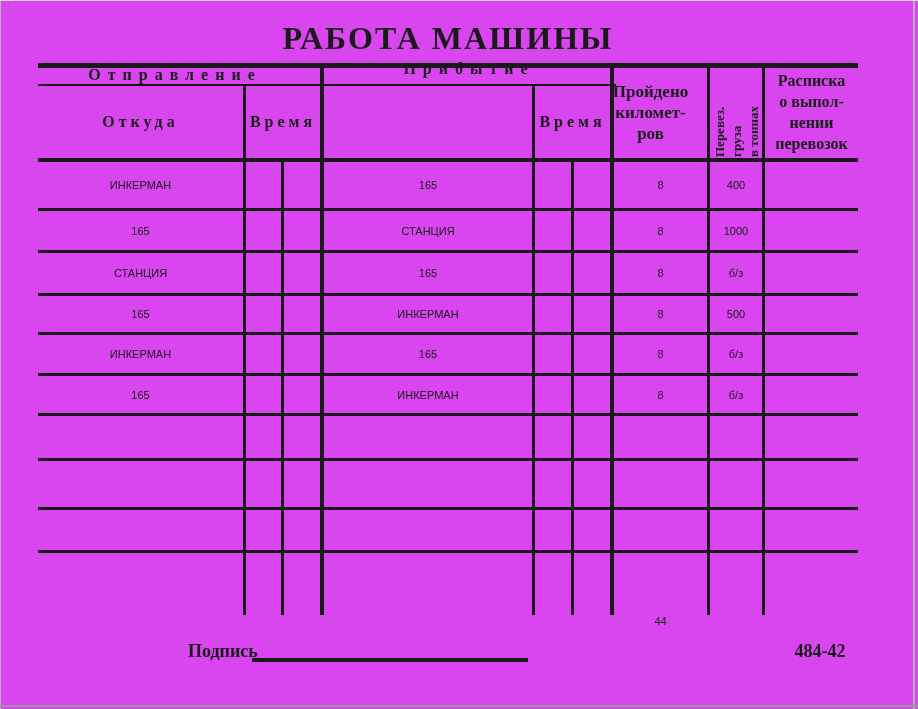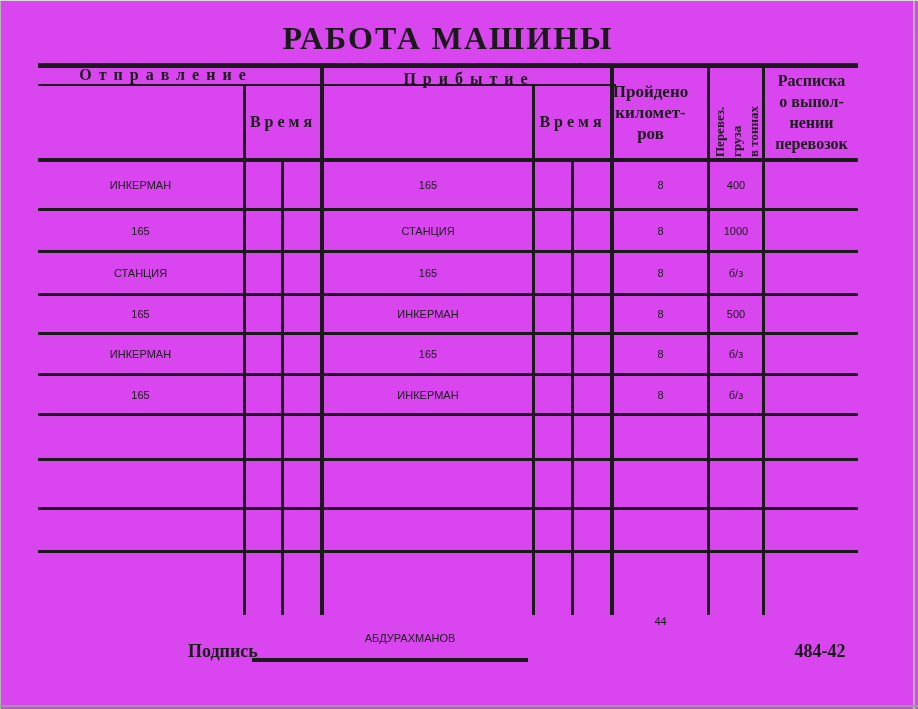--- a/index.html
+++ b/index.html
@@ -72,22 +72,23 @@
 
   <div class="ln" style="left:243px;top:86px;width:3px;height:529px;"></div>
   <div class="ln" style="left:281px;top:158px;width:3px;height:457px;"></div>
   <div class="ln" style="left:320px;top:63px;width:4px;height:552px;"></div>
   <div class="ln" style="left:532px;top:86px;width:3px;height:529px;"></div>
   <div class="ln" style="left:571px;top:158px;width:3px;height:457px;"></div>
   <div class="ln" style="left:610px;top:63px;width:4px;height:552px;"></div>
   <div class="ln" style="left:707px;top:63px;width:3px;height:552px;"></div>
   <div class="ln" style="left:762px;top:63px;width:3px;height:552px;"></div>
 
-  <div class="hbox sec-label" style="left:23px;top:65px;width:286px;height:19px;">Отправление</div>
-  <div class="hbox sec-label" style="left:324px;top:69px;width:290px;height:19px;">Прибытие</div>
+  <div class="hbox sec-label" style="left:32px;top:65px;width:286px;height:19px;">Отправление</div>
+  <div class="hbox sec-label" style="left:324px;top:59px;width:290px;height:19px;">Прибытие</div>
+  <div class="hbox col-label" style="left:38px;top:88px;width:205px;height:68px;">Откуда</div>
   <div class="hbox col-label" style="left:246px;top:88px;width:74px;height:68px;">Время</div>
   <div class="hbox col-label" style="left:535px;top:88px;width:75px;height:68px;">Время</div>
   <div class="hbox pre" style="left:614px;top:66px;width:73px;height:92px;">Пройдено
 километ-
 ров</div>
   <div class="rot" style="left:692px;top:87px;width:88px;height:52px;">Перевез.
 груза
 в тоннах</div>
   <div class="hbox pre" style="left:765px;top:66px;width:93px;height:92px;font-size:16px;">Расписка
 о выпол-
@@ -191,17 +192,16 @@
     <div class="cell c-t2b"></div>
     <div class="cell c-km"></div>
     <div class="cell c-tons"></div>
     <div class="cell c-receipt"></div>
   </div>
   <div class="row" style="top:553px;height:62px;"></div>
 
   <div class="total-km">44</div>
 
   <div class="sig-label">Подпись</div>
-  <div class="sig-name">АБДУРАХМАНОВ</div>
   <div class="sig-line"></div>
   <div class="form-num">484-42</div>
 
 </div>
 
 </body></html>

